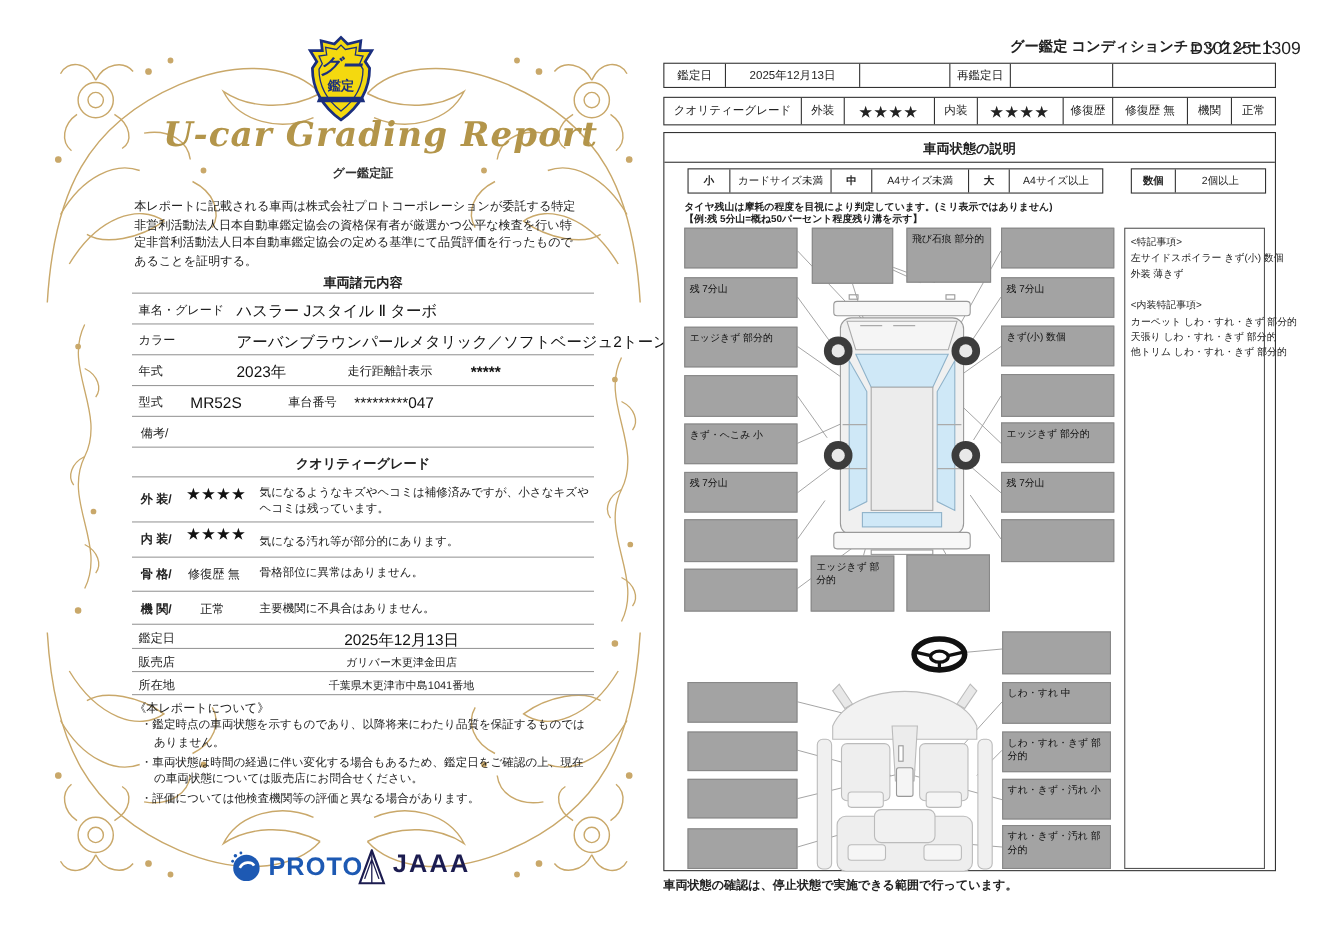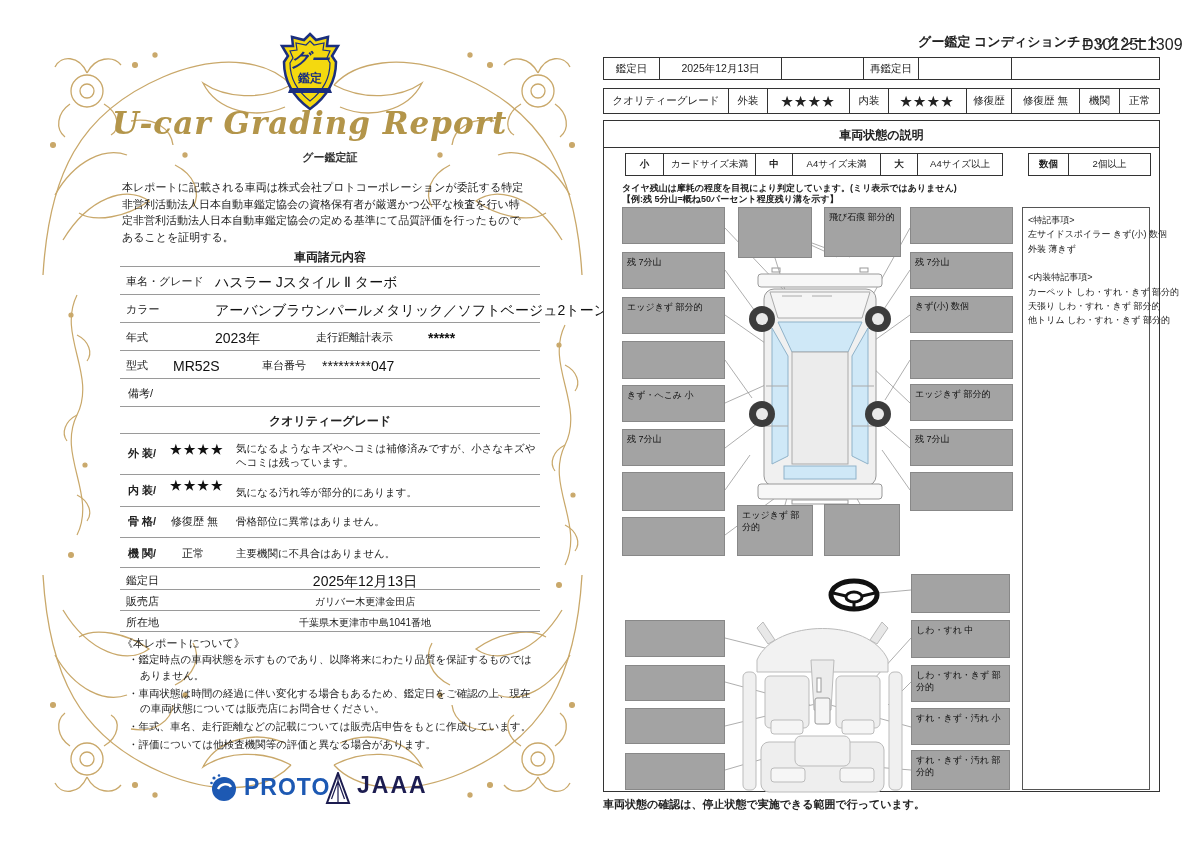--- a/index.html
+++ b/index.html
@@ -79,21 +79,21 @@
 </svg>
 
 <svg class="abs" style="left:278px;top:32px" width="64" height="80" viewBox="0 0 64 80">
   <path d="M32 2 L38 8 L50 5 L49 14 L60 14 L54 24 L58 30 C58 48 50 64 32 77 C14 64 6 48 6 30 L10 24 L4 14 L15 14 L14 5 L26 8 Z" fill="#f4d90f" stroke="#1b2f7e" stroke-width="2.5"></path>
   <path d="M32 9 L36 13 L46 11 L45 18 L52 19 L49 26 L52 31 C52 45 46 58 32 69 C18 58 12 45 12 31 L15 26 L12 19 L19 18 L18 11 L28 13 Z" fill="none" stroke="#1b2f7e" stroke-width="1.2"></path>
   <text x="32" y="34" text-anchor="middle" font-size="19" font-style="italic" font-weight="bold" fill="#1b2f7e" font-family="Liberation Sans,sans-serif">グー</text>
   <text x="32" y="50" text-anchor="middle" font-size="12" font-weight="bold" fill="#1b2f7e" font-family="Liberation Sans,sans-serif">鑑定</text>
   <path d="M12 56 L52 56 L54 61 L10 61 Z" fill="#1b2f7e"></path>
 </svg>
 
-<div class="abs gold-title" style="left:112px;top:105px;width:420px;text-align:left">U-car Grading Report</div>
+<div class="abs gold-title" style="left:136px;top:105px;width:420px;text-align:center">U-car Grading Report</div>
 
 <div class="abs b" style="left:120px;top:150px;width:420px;text-align:center;font-size:11px;color:#333">グー鑑定証</div>
 
 <div class="abs serif" style="left:122px;top:180px;width:404px;font-size:11px;line-height:1.5;color:#222">本レポートに記載される車両は株式会社プロトコーポレーションが委託する特定非営利活動法人日本自動車鑑定協会の資格保有者が厳選かつ公平な検査を行い特定非営利活動法人日本自動車鑑定協会の定める基準にて品質評価を行ったものであることを証明する。</div>
 
 <div class="abs b" style="left:120px;top:249px;width:420px;text-align:center;font-size:12px">車両諸元内容</div>
 
 <div class="hline" style="top:266px"></div>
 <div class="abs lbl" style="left:126px;top:274px">車名・グレード</div>
 <div class="abs val" style="left:215px;top:274px">ハスラー Jスタイル Ⅱ ターボ</div>
@@ -144,21 +144,20 @@
 <div class="abs" style="left:215px;top:595px;width:300px;text-align:center;font-size:10px">ガリバー木更津金田店</div>
 <div class="hline" style="top:610px"></div>
 <div class="abs lbl" style="left:126px;top:615px">所在地</div>
 <div class="abs" style="left:215px;top:616px;width:300px;text-align:center;font-size:10px">千葉県木更津市中島1041番地</div>
 <div class="hline" style="top:631px"></div>
 
 <div class="abs serif" style="left:122px;top:636px;font-size:11px">《本レポートについて》</div>
 <div class="abs about serif" style="left:128px;top:652px;width:404px">
   <p>・鑑定時点の車両状態を示すものであり、以降将来にわたり品質を保証するものではありません。</p>
   <p>・車両状態は時間の経過に伴い変化する場合もあるため、鑑定日をご確認の上、現在の車両状態については販売店にお問合せください。</p>
-  <p>・年式、車名、走行距離などの記載については販売店申告をもとに作成しています。</p>
   <p>・評価については他検査機関等の評価と異なる場合があります。</p>
 </div>
 
 <div class="abs" style="left:208px;top:772px;display:flex;align-items:center;gap:6px">
   <svg width="30" height="30" viewBox="0 0 30 30">
     <circle cx="16" cy="17" r="12" fill="#1d59b3"></circle>
     <path d="M10 17 C13 11 21 11 23 15" stroke="#fff" stroke-width="2.4" fill="none"></path>
     <circle cx="6" cy="6" r="1.6" fill="#1d59b3"></circle>
     <circle cx="11" cy="3.5" r="1.3" fill="#1d59b3"></circle>
     <circle cx="3.5" cy="11" r="1.3" fill="#1d59b3"></circle>

